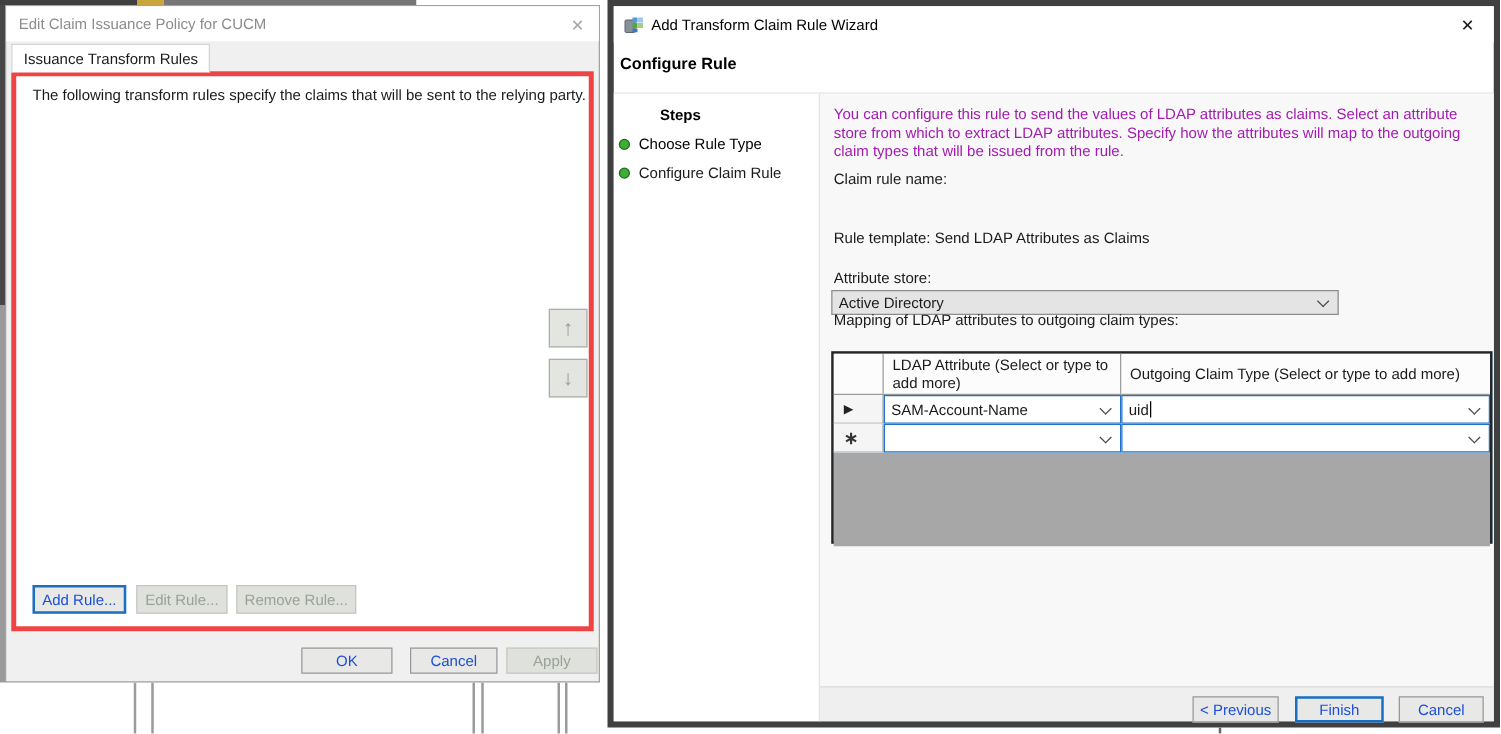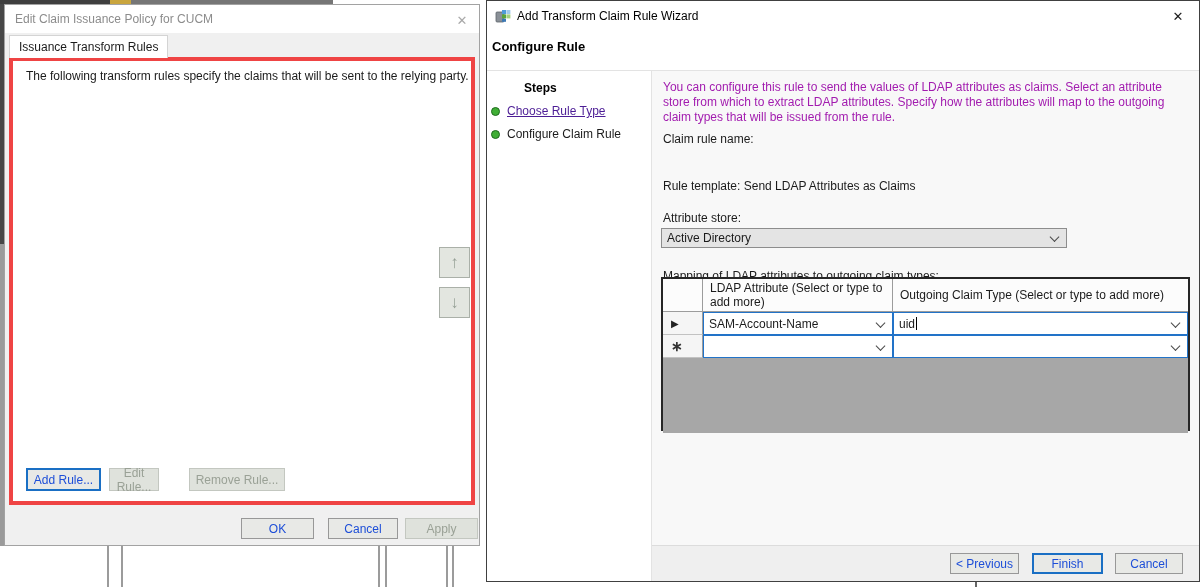--- a/index.html
+++ b/index.html
@@ -65,37 +65,37 @@
   .lv-col.c3 { flex:1; border-right:none; }
   .arrow-btn {
     position:absolute; left:426px; width:31px; height:31px;
     background:#e3e6e0; border:1px solid #aab0a8; display:flex; align-items:center; justify-content:center;
     color:#96a096; font-size:17px; font-weight:bold;
   }
 
   
   .dlg-right {
     left:486px; top:0; width:714px; height:582px;
-    background:#ffffff; border:1px solid #404040;
+    background:#ffffff; border:5px solid #404040;
   }
   .dlg-right .titlebar { position:absolute; left:0; top:0; right:0; height:29px; background:#fff; display:flex; align-items:center; }
   .dlg-right .titlebar .wiz-icon { margin:0 6px 0 8px; width:16px; height:16px; }
   .dlg-right .titlebar .title { color:#000; font-size:12px; }
   .dlg-right .close-x { right:12px; color:#1a1a1a; }
   .dlg-right .heading { position:absolute; left:5px; top:38px; font-weight:bold; font-size:13px; color:#000; }
   .hdr-divider { position:absolute; left:0; right:0; top:69px; height:1px; background:#e3e3e3; }
   .steps-panel { position:absolute; left:0; top:70px; width:165px; bottom:0; background:#fff; border-right:1px solid #e3e3e3; }
   .steps-title { position:absolute; left:5px; top:10px; font-weight:bold; color:#000;margin-left:32px; }
   .step-item { position:absolute; left:0; right:1px; height:19px; }
   .step-item .bullet {
     position:absolute; left:4px; top:5px; width:9px; height:9px; border-radius:50%;
     background: #3fae35; border:1px solid #1e6b1e;
   }
   .step-item .lbl { position:absolute; left:20px; top:2px; }
-  .step-link { color:#4c1d95;text-decoration:underline; }
+  .step-link { color:#000000; }
   .content-pane { position:absolute; left:165px; top:70px; right:0; height:474px; background:#f8f8f8; }
   .content-pane .desc { position:absolute; left:11px; top:9px; width:528px; line-height:15px; color:#a21caf; }
   .fld-label { position:absolute; left:11px; color:#1b1b1b; }
   .text-input {
     position:absolute; left:9px; top:79px; width:527px; height:20px;
     background:#fff; border:1px solid #6e6e6e; display:flex; align-items:center; padding-left:5px;
   }
   .combo {
     position:absolute; left:9px; top:157px; width:406px; height:20px;
     background:#e4e4e4; border:1px solid #8d8d8d; display:flex; align-items:center; padding-left:5px;
@@ -154,21 +154,21 @@
 
 
       <div class="arrow-btn disabled" style="top:186px;">
         <span>↑</span>
       </div>
       <div class="arrow-btn disabled" style="top:226px;">
         <span>↓</span>
       </div>
 
       <button class="btn focus" style="left:13px; top:407px; width:75px; height:23px;">Add Rule...</button>
-      <button class="btn disabled" style="left:96px; top:407px; width:50px; height:23px;">Edit Rule...</button>
+      <button class="btn disabled" style="left:96px; top:407px; width:73px; height:23px;">Edit Rule...</button>
       <button class="btn disabled" style="left:176px; top:407px; width:96px; height:23px;">Remove Rule...</button>
     </div>
 
     <button class="btn" style="left:236px; top:513px; width:73px; height:21px;">OK</button>
     <button class="btn" style="left:323px; top:513px; width:70px; height:21px;">Cancel</button>
     <button class="btn disabled" style="left:400px; top:513px; width:73px; height:21px;">Apply</button>
   </div>
 
   <div class="abs dlg-right">
     <div class="titlebar">
@@ -205,21 +205,21 @@
       <div class="fld-label" style="top:61px;">Claim rule name:</div>
 
       <div class="fld-label" style="top:108px;">Rule template: Send LDAP Attributes as Claims</div>
 
       <div class="fld-label" style="top:140px;">Attribute store:</div>
       <div class="combo">
         <span>Active Directory</span>
         <span class="chev"></span>
       </div>
 
-      <div class="fld-label" style="top:198px;">Mapping of LDAP attributes to outgoing claim types:</div>
+      <div class="fld-label" style="top:174px;">Mapping of LDAP attributes to outgoing claim types:</div>
 
       <div class="map-table">
         <div class="mt-header">
           <div class="mt-hcell sel"></div>
           <div class="mt-hcell ldap">LDAP Attribute (Select or type to add more)</div>
           <div class="mt-hcell out">Outgoing Claim Type (Select or type to add more)</div>
         </div>
 
         <div class="mt-row">
           <div class="mt-selcell">

